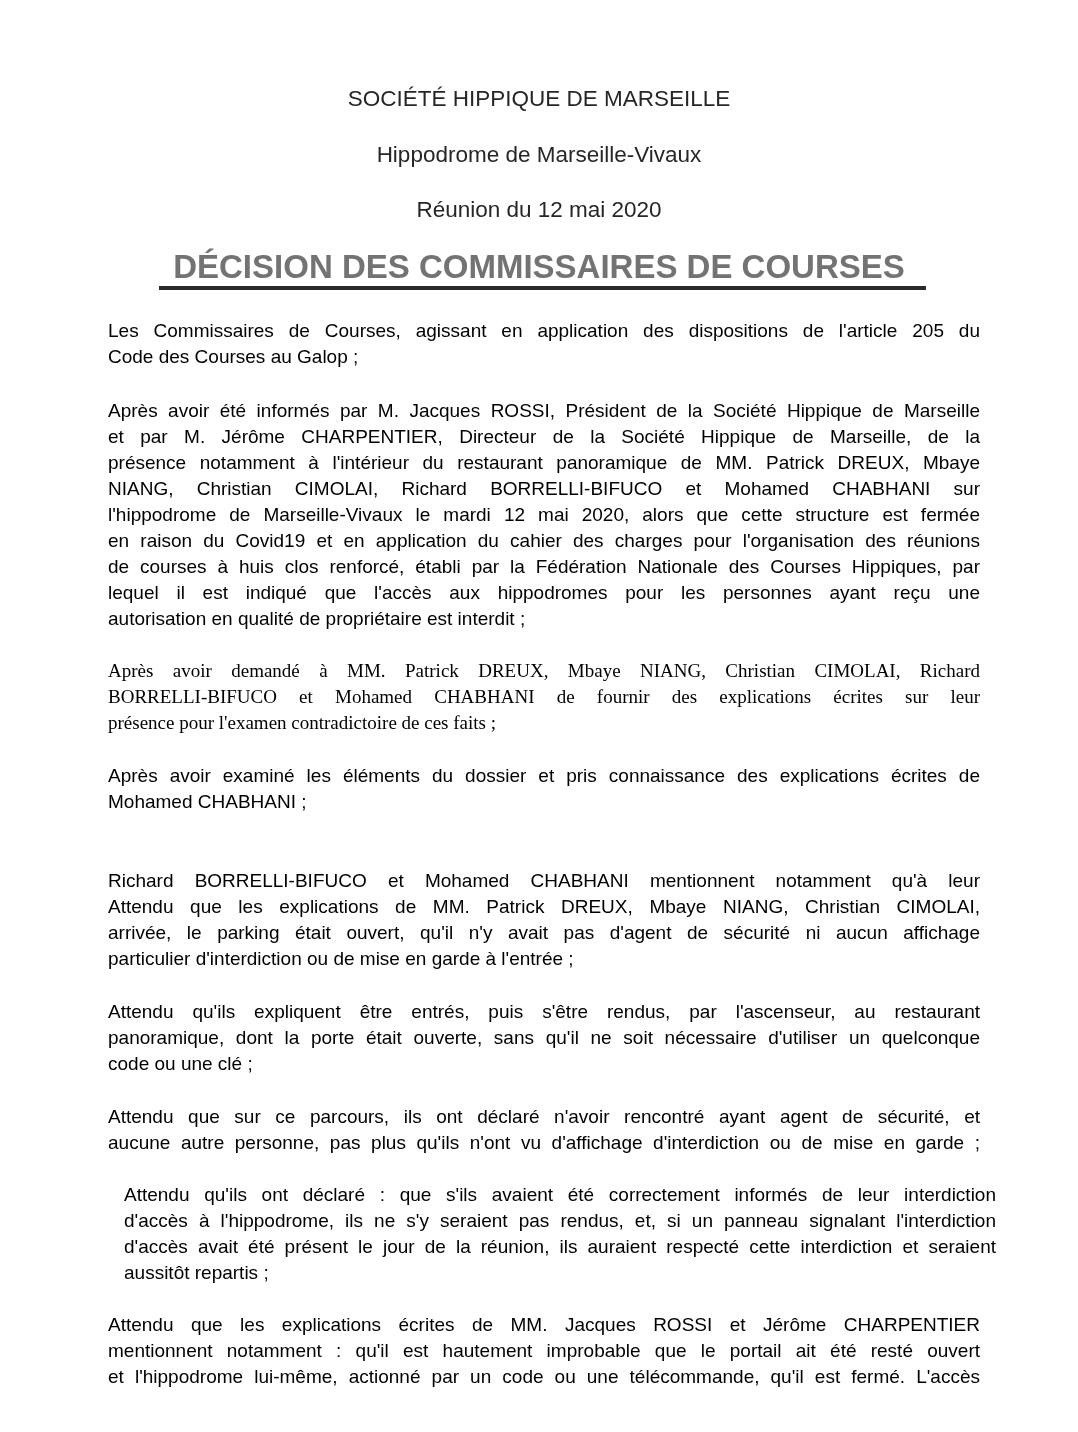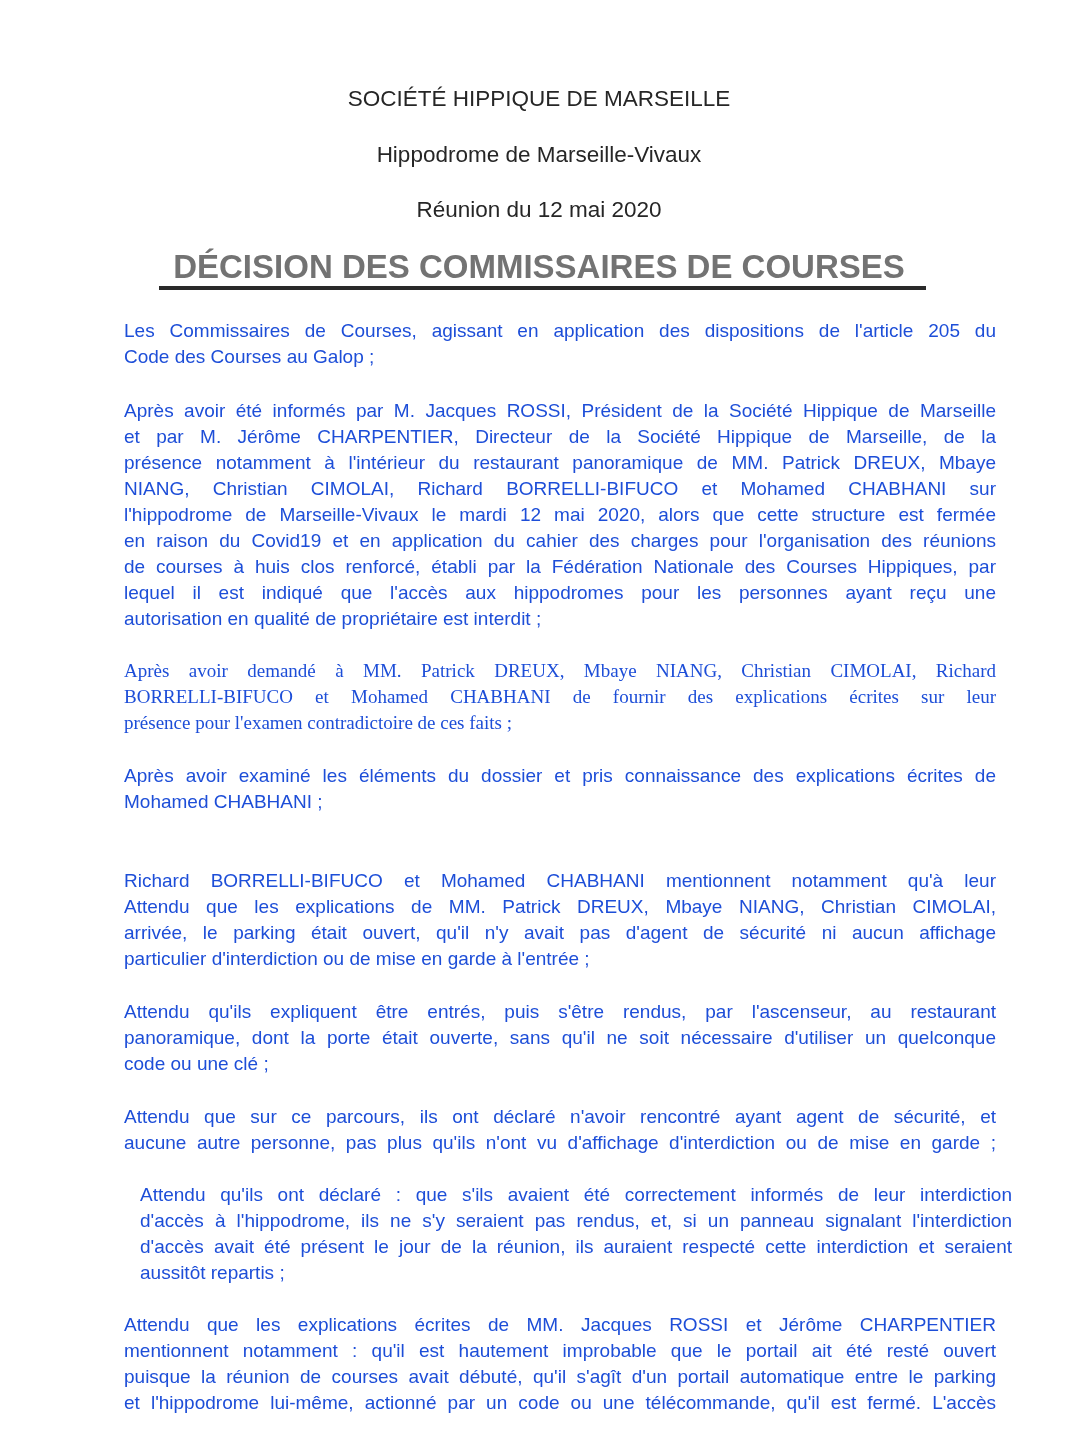--- a/index.html
+++ b/index.html
@@ -51,26 +51,26 @@
     .title-underline {
       position: absolute;
       left: 159px;
       top: 286px;
       width: 767px;
       height: 4px;
       background: #2a2a2a;
     }
     .para {
       position: absolute;
-      left: 124px;
+      left: 108px;
       width: 872px;
       font-size: 19px;
       line-height: 26px;
       text-align: justify;
-      color: #1d4ed8;
+      color: #000000;
       margin: 0;
     }
     .p1 { top: 318px; }
     .p2 { top: 398px; }
     .p3 { top: 658px; font-family: Liberation Serif, serif; }
     .p4 { top: 763px; }
     .p5 { top: 868px; }
     .p6 { top: 999px; }
     .p7 { top: 1104px; }
     .p8 { top: 1182px; margin-left: 16px; }
@@ -147,17 +147,16 @@
   <div class="para p8">
     <span class="line">Attendu qu'ils ont déclaré : que s'ils avaient été correctement informés de leur interdiction</span>
     <span class="line">d'accès à l'hippodrome, ils ne s'y seraient pas rendus, et, si un panneau signalant l'interdiction</span>
     <span class="line">d'accès avait été présent le jour de la réunion, ils auraient respecté cette interdiction et seraient</span>
     <span class="line last">aussitôt repartis ;</span>
   </div>
 
   <div class="para p9">
     <span class="line">Attendu que les explications écrites de MM. Jacques ROSSI et Jérôme CHARPENTIER</span>
     <span class="line">mentionnent notamment : qu'il est hautement improbable que le portail ait été resté ouvert</span>
-    <span class="line">puisque la réunion de courses avait débuté, qu'il s'agît d'un portail automatique entre le parking</span>
     <span class="line">et l'hippodrome lui-même, actionné par un code ou une télécommande, qu'il est fermé. L'accès</span>
   </div>
 
 </div>
 
 </body></html>

